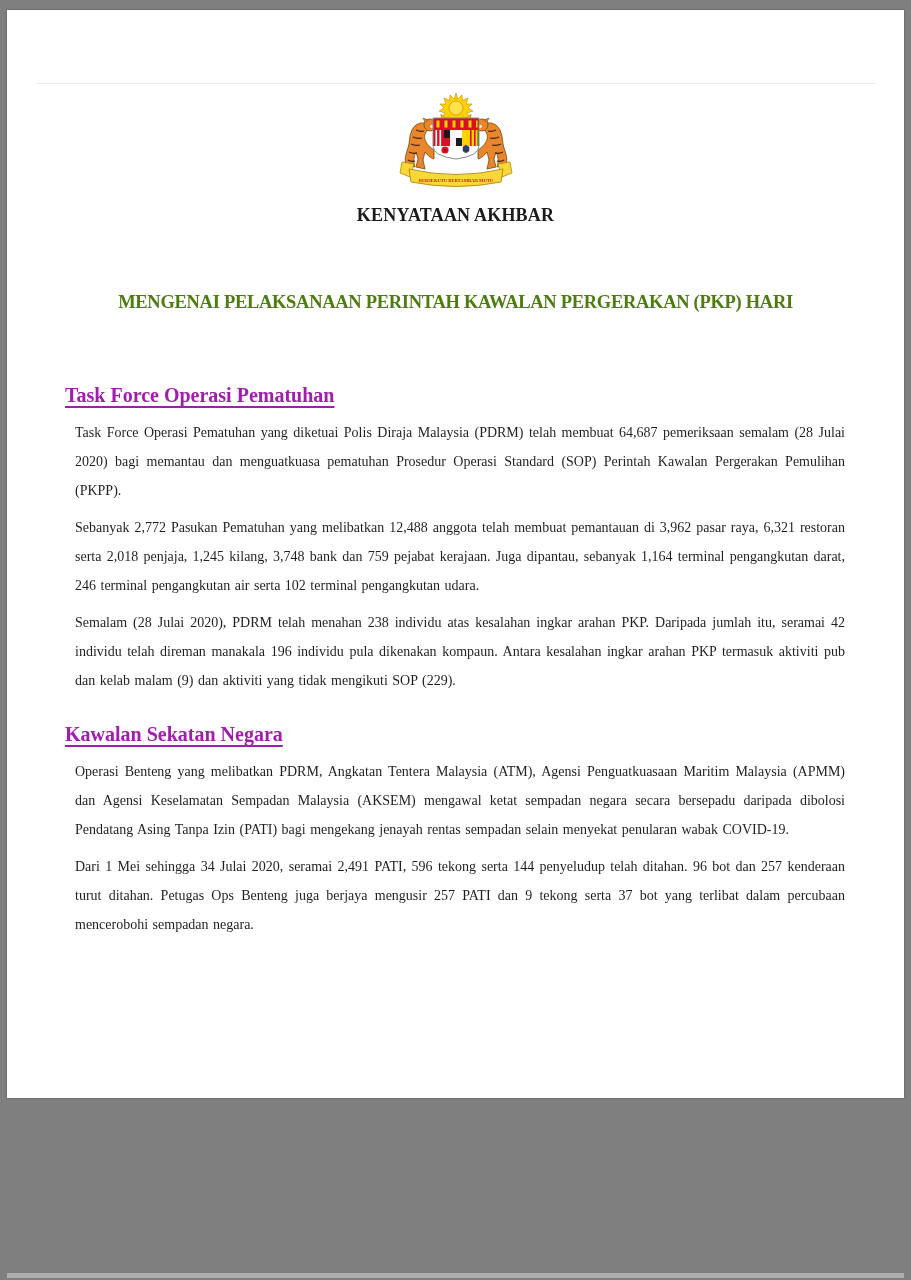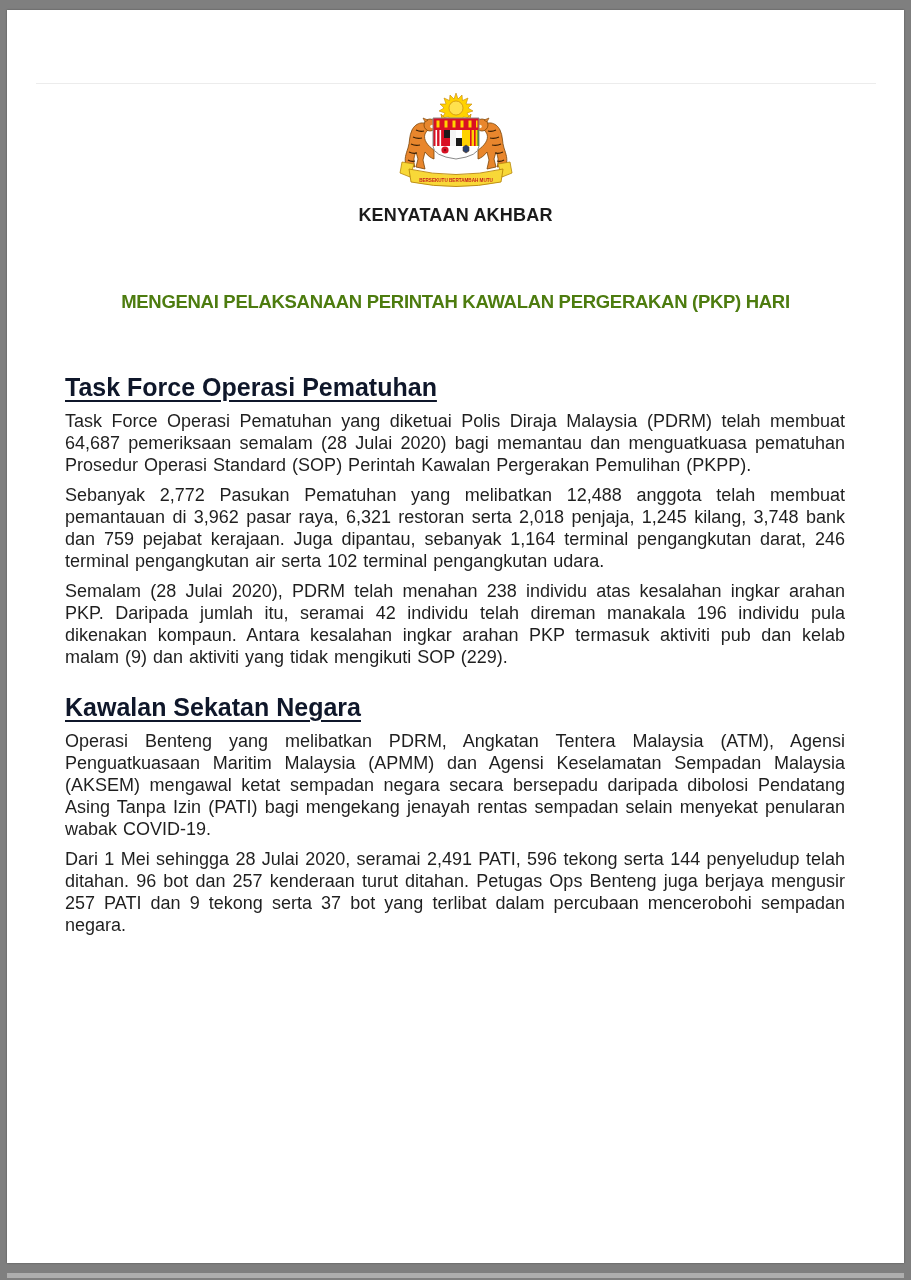--- a/index.html
+++ b/index.html
@@ -5,23 +5,24 @@
   html, body { margin: 0; padding: 0; }
   body {
     width: 911px; height: 1280px;
     background: #7f7f7f;
     position: relative;
     font-family: "Liberation Sans", "DejaVu Sans", sans-serif;
     overflow: hidden;
   }
   .page {
     position: absolute;
-    left: 7px; right: 7px; top: 10px; height: 1253px;
+    left: 7px; right: 7px; top: 10px; height: 1088px;
     background: #ffffff;
     box-shadow: 0 0 2px rgba(0,0,0,.35);
+    font-family: Liberation Serif, serif;
   }
   .next-page-sliver {
     position: absolute;
     left: 7px; right: 7px; top: 1273px; height: 5px;
     background: #aeaeae;
   }
   .top-rule {
     position: absolute;
     top: 73px; left: 29px; right: 28px;
     border-top: 1px solid #ececec;
@@ -48,33 +49,33 @@
     line-height: 32px;
     color: #4d7c0f;
     letter-spacing: -0.3px;
   }
   .body-text {
     position: absolute;
     top: 362px; left: 58px; right: 59px;
     color: #1f1f1f;
   }
   .sec {
-    font-size: 25px; font-weight: bold;
+    font-size: 20px; font-weight: bold;
     line-height: 30px;
-    margin: 0 0 8px 0;
-    color: #0f172a;
+    margin: 8px 0 8px 0;
+    color: #a21caf;
     text-decoration: underline;
     text-underline-offset: 4px;
     text-decoration-thickness: 2px;
   }
   .sec2 { margin-top: 24px; }
   .body-text p {
-    font-size: 18px;
-    line-height: 22px;
-    margin: 0 0 8px 0;
+    font-size: 14px;
+    line-height: 29px;
+    margin: 0 0 8px 10px;
     text-align: justify;
     word-spacing: 1px;
   }
 </style>
 </head>
 <body>
 
 <div class="page">
 
   <div class="top-rule"></div>
@@ -153,18 +154,18 @@
   </div>
 
   <div class="body-text">
     <h2 class="sec">Task Force Operasi Pematuhan</h2>
     <p>Task Force Operasi Pematuhan yang diketuai Polis Diraja Malaysia (PDRM) telah membuat 64,687 pemeriksaan semalam (28 Julai 2020) bagi memantau dan menguatkuasa pematuhan Prosedur Operasi Standard (SOP) Perintah Kawalan Pergerakan Pemulihan (PKPP).</p>
     <p>Sebanyak 2,772 Pasukan Pematuhan yang melibatkan 12,488 anggota telah membuat pemantauan di 3,962 pasar raya, 6,321 restoran serta 2,018 penjaja, 1,245 kilang, 3,748 bank dan 759 pejabat kerajaan. Juga dipantau, sebanyak 1,164 terminal pengangkutan darat, 246 terminal pengangkutan air serta 102 terminal pengangkutan udara.</p>
     <p>Semalam (28 Julai 2020), PDRM telah menahan 238 individu atas kesalahan ingkar arahan PKP. Daripada jumlah itu, seramai 42 individu telah direman manakala 196 individu pula dikenakan kompaun. Antara kesalahan ingkar arahan PKP termasuk aktiviti pub dan kelab malam (9) dan aktiviti yang tidak mengikuti SOP (229).</p>
 
     <h2 class="sec sec2">Kawalan Sekatan Negara</h2>
     <p>Operasi Benteng yang melibatkan PDRM, Angkatan Tentera Malaysia (ATM), Agensi Penguatkuasaan Maritim Malaysia (APMM) dan Agensi Keselamatan Sempadan Malaysia (AKSEM) mengawal ketat sempadan negara secara bersepadu daripada dibolosi Pendatang Asing Tanpa Izin (PATI) bagi mengekang jenayah rentas sempadan selain menyekat penularan wabak COVID-19.</p>
-    <p>Dari 1 Mei sehingga 28 Julai 2020, seramai 2,491 PATI, 596 tekong serta 144 penyeludup telah ditahan. 96 bot dan 257 kenderaan turut ditahan. Petugas Ops Benteng juga berjaya mengusir 257 PATI dan 9 tekong serta 37 bot yang terlibat dalam percubaan mencerobohi sempadan negara.</p>
+    <p>Dari 1 Mei sehingga 34 Julai 2020, seramai 2,491 PATI, 596 tekong serta 144 penyeludup telah ditahan. 96 bot dan 257 kenderaan turut ditahan. Petugas Ops Benteng juga berjaya mengusir 257 PATI dan 9 tekong serta 37 bot yang terlibat dalam percubaan mencerobohi sempadan negara.</p>
   </div>
 
 </div>
 
 <div class="next-page-sliver"></div>
 
 </body></html>

